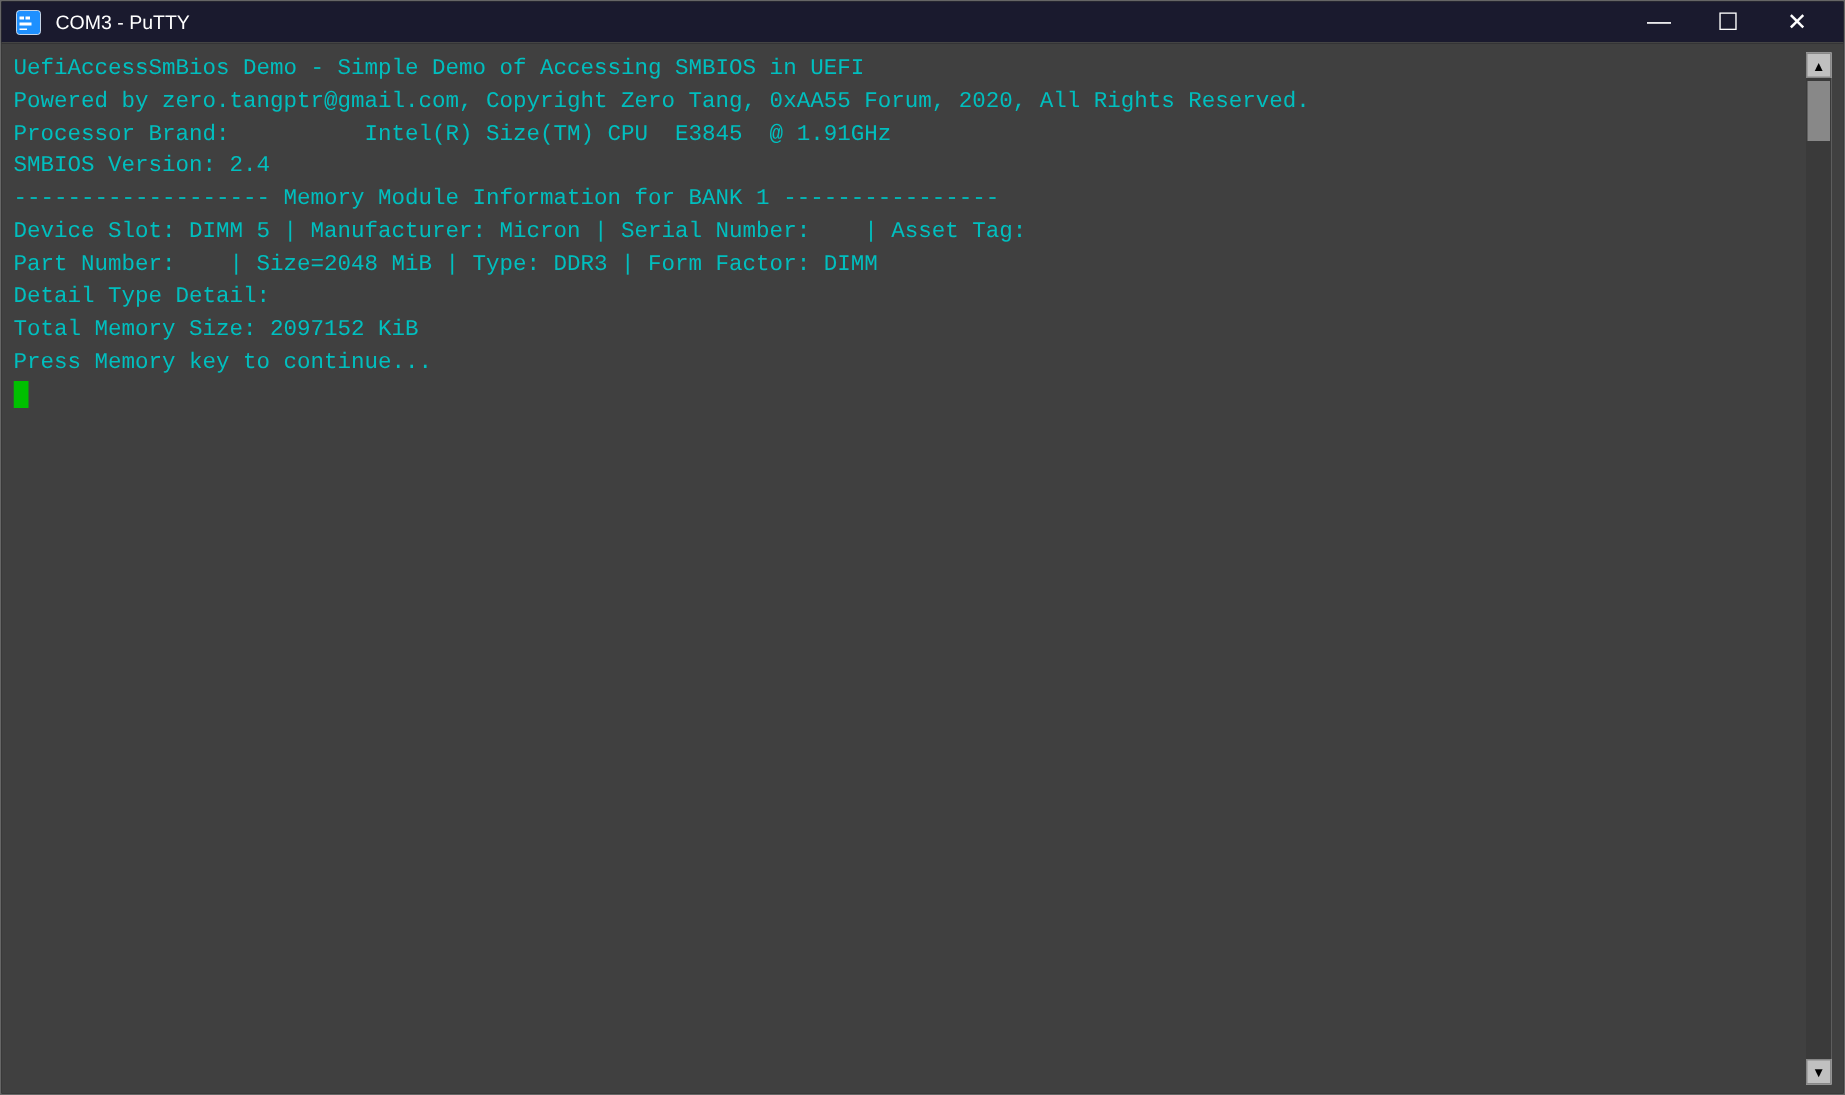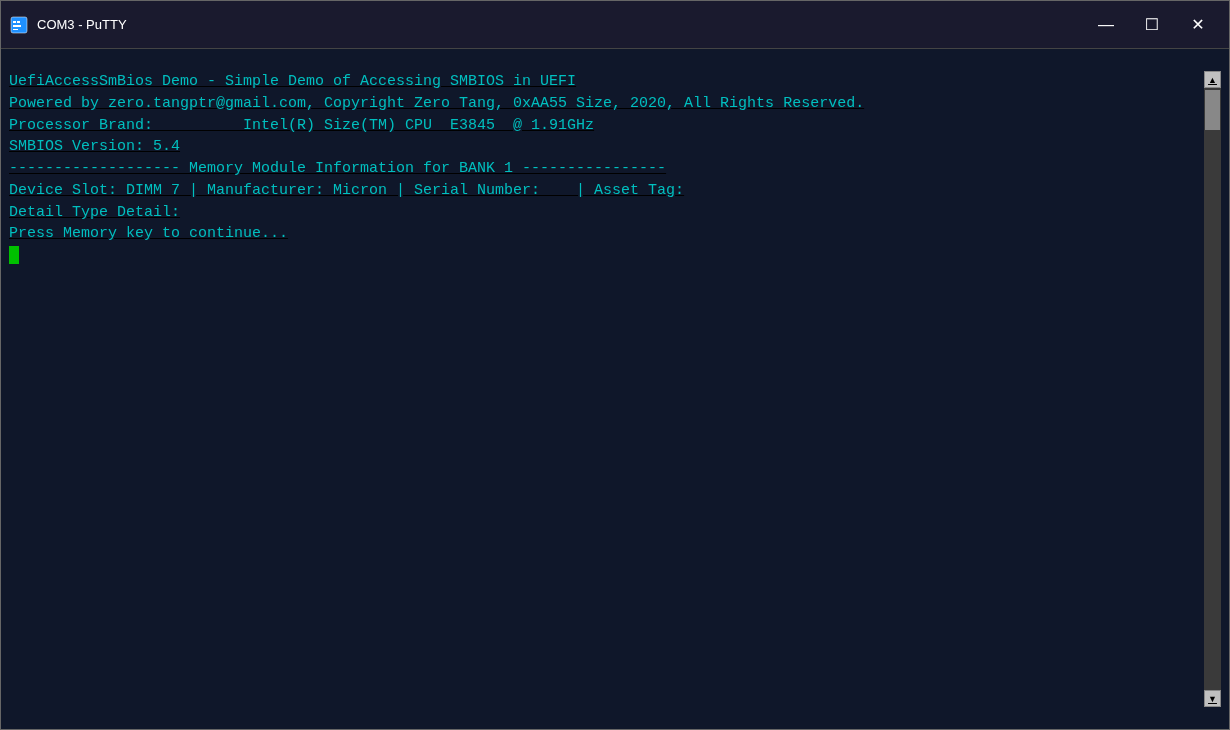--- a/index.html
+++ b/index.html
@@ -16,21 +16,21 @@
       width: 1230px;
       height: 730px;
       background: #000;
       display: flex;
       flex-direction: column;
       border: 1px solid #666;
     }
 
     .title-bar {
       background: #1a1a2e;
-      height: 48px;
+      height: 28px;
       display: flex;
       align-items: center;
       padding: 12px 8px;
       flex-shrink: 0;
       border-bottom: 1px solid #444;
     }
 
     .title-bar-icon {
       width: 20px;
       height: 20px;
@@ -58,26 +58,25 @@
       color: #fff;
       font-size: 16px;
       cursor: pointer;
       display: flex;
       align-items: center;
       justify-content: center;
     }
 
     .terminal-area {
       flex: 1;
-      background: #0f172a;
-      padding: 22px 8px;
+      background: #404040;
+      padding: 6px 8px;
       overflow: hidden;
       position: relative;
       display: flex;
-      text-decoration: underline;
     }
 
     .terminal-content {
       flex: 1;
       overflow: hidden;
     }
 
     .terminal-line {
       font-family: 'Courier New', Courier, monospace;
       font-size: 15px;
@@ -152,26 +151,28 @@
       <button class="title-bar-btn">☐</button>
       <button class="title-bar-btn close">✕</button>
     </div>
   </div>
 
   <div class="terminal-area">
     <div class="terminal-content">
 
       <div id="terminal-lines">
           <div class="terminal-line line-cyan">UefiAccessSmBios Demo - Simple Demo of Accessing SMBIOS in UEFI</div>
-          <div class="terminal-line line-cyan">Powered by zero.tangptr@gmail.com, Copyright Zero Tang, 0xAA55 Size, 2020, All Rights Reserved.</div>
+          <div class="terminal-line line-cyan">Powered by zero.tangptr@gmail.com, Copyright Zero Tang, 0xAA55 Forum, 2020, All Rights Reserved.</div>
           <div class="terminal-line line-cyan">Processor Brand:          Intel(R) Size(TM) CPU  E3845  @ 1.91GHz</div>
-          <div class="terminal-line line-cyan">SMBIOS Version: 5.4</div>
+          <div class="terminal-line line-cyan">SMBIOS Version: 2.4</div>
           <div class="terminal-line line-cyan">------------------- Memory Module Information for BANK 1 ----------------</div>
-          <div class="terminal-line line-cyan">Device Slot: DIMM 7 | Manufacturer: Micron | Serial Number:    | Asset Tag:</div>
+          <div class="terminal-line line-cyan">Device Slot: DIMM 5 | Manufacturer: Micron | Serial Number:    | Asset Tag:</div>
+          <div class="terminal-line line-cyan">Part Number:    | Size=2048 MiB | Type: DDR3 | Form Factor: DIMM</div>
           <div class="terminal-line line-cyan">Detail Type Detail:</div>
+          <div class="terminal-line line-cyan">Total Memory Size: 2097152 KiB</div>
           <div class="terminal-line line-cyan">Press Memory key to continue...</div>
         </div>
 
       <div class="terminal-line line-cyan"><span class="cursor"></span></div>
     </div>
     <div class="scrollbar">
       <div class="scrollbar-btn">▲</div>
       <div class="scrollbar-track">
         <div class="scrollbar-thumb"></div>
       </div>

